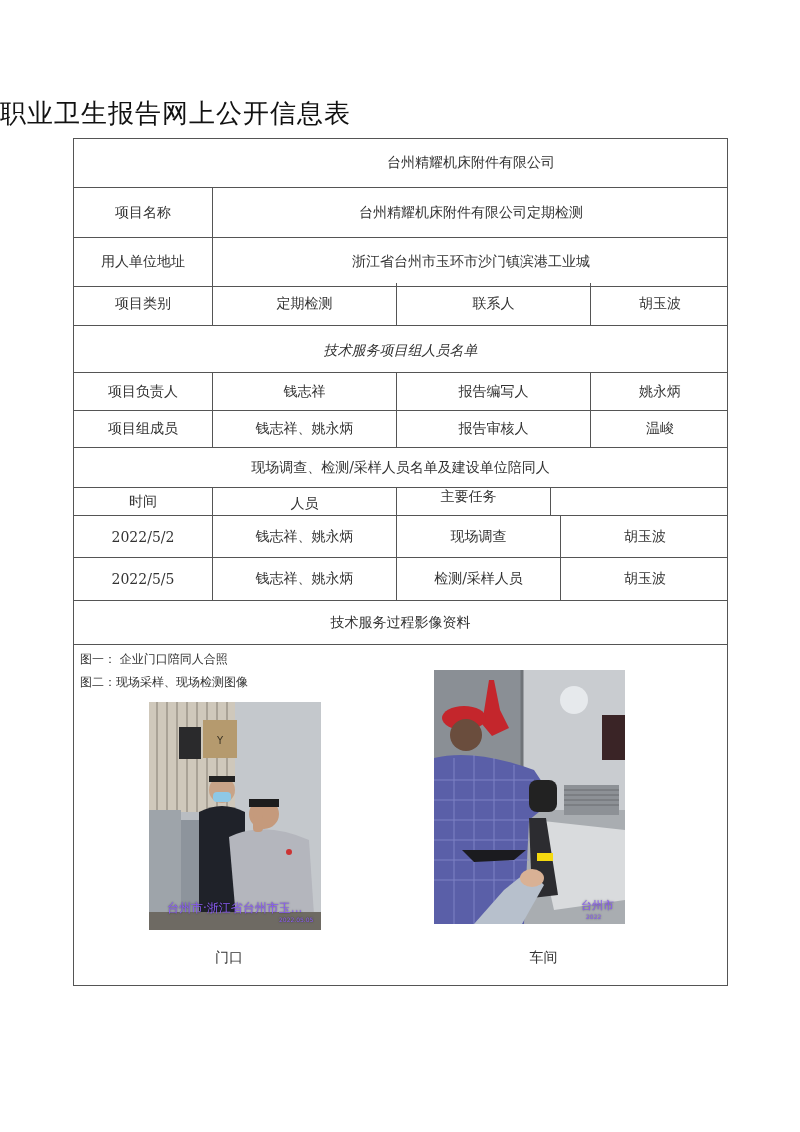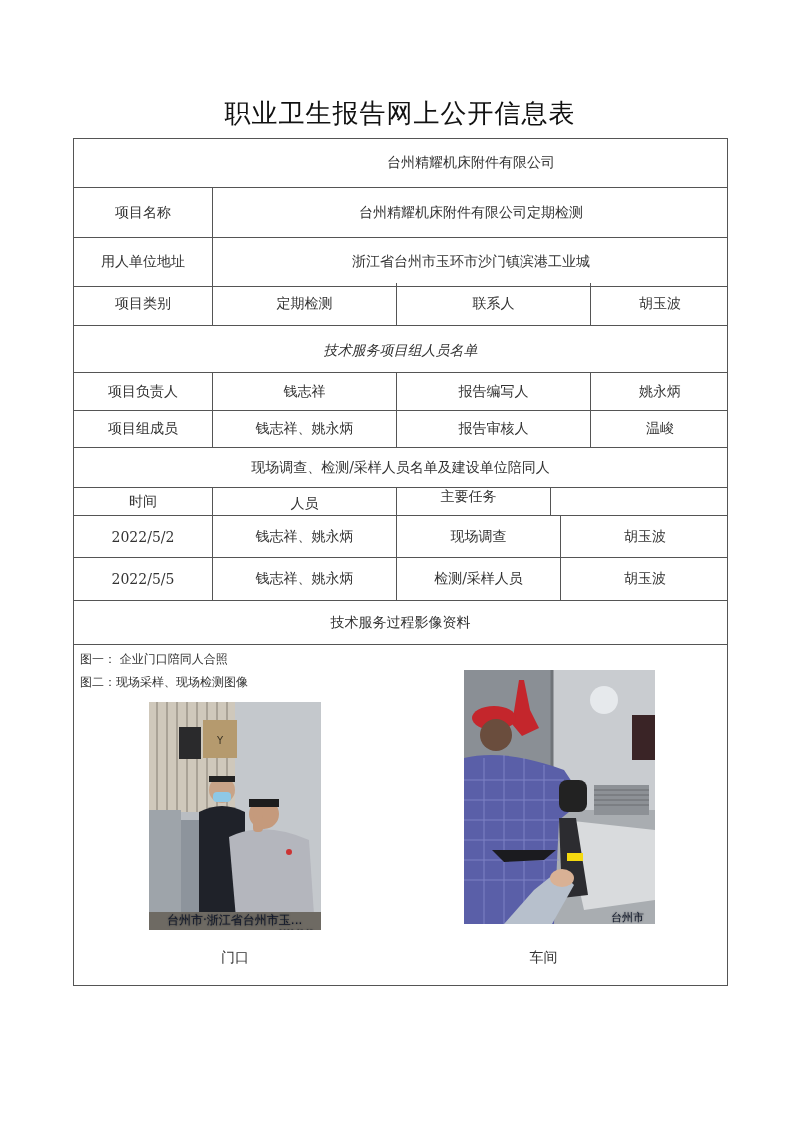--- a/index.html
+++ b/index.html
@@ -1,33 +1,33 @@
 <!DOCTYPE html>
 <html><head>
 <meta charset="utf-8">
 <style>
   html, body { margin:0; padding:0; background:#ffffff; }
   body { width:800px; height:1132px; position:relative; overflow:hidden;
          font-family:"DejaVu Serif","Liberation Serif",serif; color:#333; }
-  .title { position:absolute; left:0; top:96px; width:800px; text-align:center;
+  .title { position:absolute; left:0; top:96px; width:800px; 
            font-size:26px; color:#111; letter-spacing:1px; }
   .tbl { position:absolute; left:73px; top:138px; width:655px; height:848px;
          border:1px solid #555; box-sizing:border-box; }
   .row { position:absolute; left:0; width:100%; border-bottom:1px solid #555; box-sizing:border-box; }
   .cell { position:absolute; top:0; height:100%; display:flex; align-items:center; justify-content:center;
           font-size:14px; color:#333; box-sizing:border-box; border-right:1px solid #555; }
   .cell.last { border-right:none; }
   .full { left:0; width:100%; border-right:none; }
   .top-align { align-items:flex-start; padding-top:4px; }
   .fig-area { position:absolute; left:0; top:506px; width:100%; height:342px; }
   .fig-line { position:absolute; left:6px; font-size:12px; color:#333; }
   .photo { position:absolute; overflow:hidden; }
   .caption { position:absolute; font-size:14px; color:#333; text-align:center; }
-  .wm { position:absolute; color:#0f172a; font-family:"DejaVu Sans","Liberation Sans",sans-serif;
-        text-shadow:0 0 2px rgba(0,0,0,.6); white-space:nowrap;margin-top:12px; }
+  .wm { position:absolute; color:#8b5cf6; font-family:"DejaVu Sans","Liberation Sans",sans-serif;
+        text-shadow:0 0 2px rgba(0,0,0,.6); white-space:nowrap; }
 </style>
 </head>
 <body>
 
 <div class="title">职业卫生报告网上公开信息表</div>
 
 <div class="tbl">
 
   <div class="row" style="top:0;height:49px;">
     <div class="cell last" style="left:139px;width:516px;">台州精耀机床附件有限公司</div>
@@ -135,23 +135,23 @@
         <rect x="100" y="97" width="30" height="8" fill="#1d1d1d"></rect>
         <path d="M80 135 Q115 118 160 138 L166 228 L88 228 Z" fill="#b4b6bd"></path>
         <rect x="104" y="112" width="10" height="18" rx="4" fill="#c59a7c"></rect>
         <circle cx="140" cy="150" r="3" fill="#c33"></circle>
 
         <rect x="0" y="210" width="172" height="18" fill="#6e6a63"></rect>
       </svg>
       <div class="wm" style="left:18px;top:198px;font-size:12px;">台州市·浙江省台州市玉...</div>
       <div class="wm" style="left:130px;top:214px;font-size:6px;">2022.05.05</div>
     </div>
-    <div class="caption" style="left:75px;top:304px;width:172px;">门口</div>
-
-    <div class="photo" style="left:390px;top:25px;width:191px;height:254px;">
+    <div class="caption" style="left:69px;top:304px;width:172px;">门口</div>
+
+    <div class="photo" style="left:360px;top:25px;width:191px;height:254px;">
       <svg width="191" height="254" viewBox="0 0 191 254">
         <rect width="191" height="254" fill="#a9adb1"></rect>
         <rect x="88" y="0" width="103" height="140" fill="#c9ccd0"></rect>
         <rect x="0" y="0" width="88" height="110" fill="#8a8f95"></rect>
         <line x1="88" y1="0" x2="88" y2="150" stroke="#6f7378" stroke-width="3"></line>
         <circle cx="140" cy="30" r="14" fill="#eef0f2" opacity="0.8"></circle>
 
         <path d="M191 45 A22 22 0 0 0 191 90 Z" fill="#3a2426"></path>
         <rect x="168" y="45" width="23" height="45" fill="#3a2426"></rect>
 

